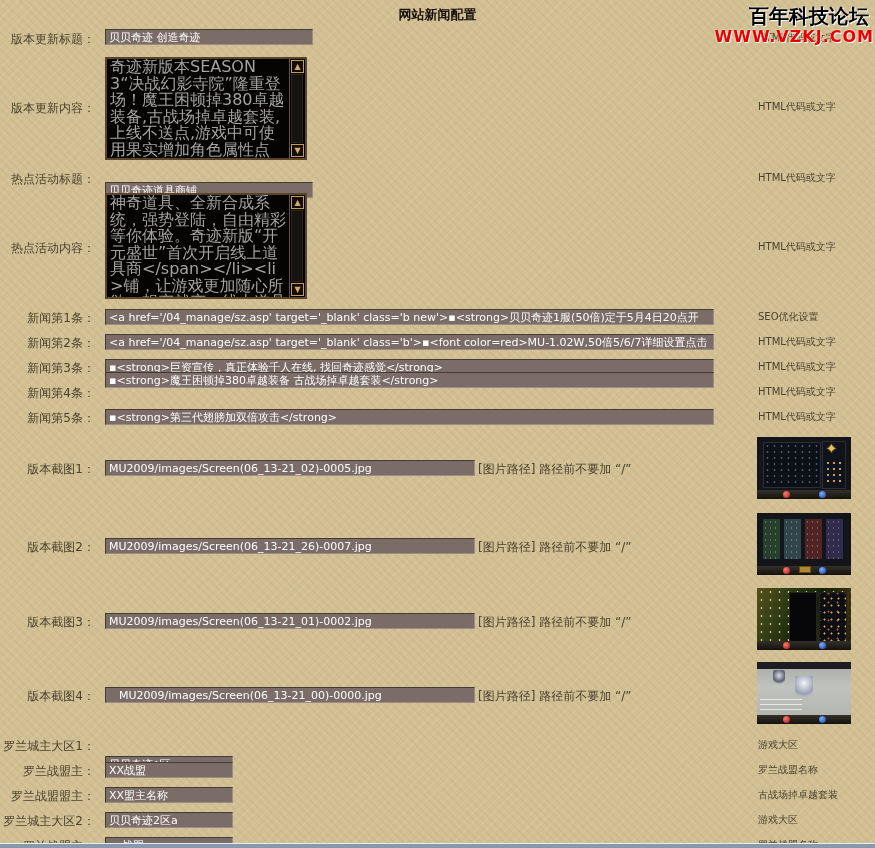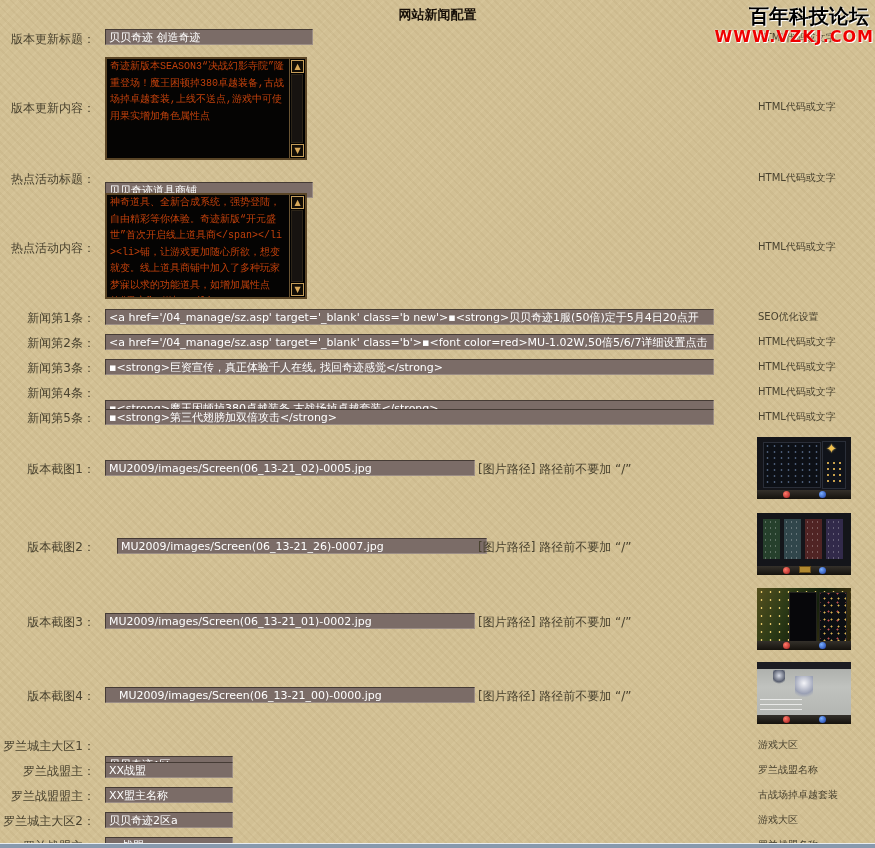--- a/index.html
+++ b/index.html
@@ -17,22 +17,22 @@
   .wm2{position:absolute;top:27px;right:1px;font-size:16px;font-weight:bold;color:#ef0000;letter-spacing:1px;
        text-shadow:0 0 2px #fff,1px 1px 0 #fff;z-index:6;white-space:nowrap;}
   .lbl{position:absolute;left:0;width:95px;text-align:right;font-size:12px;color:#49422f;white-space:nowrap;z-index:2;}
   .hint{position:absolute;left:758px;font-size:10px;color:#49422f;white-space:nowrap;z-index:2;}
   .hint2{position:absolute;left:478px;font-size:12px;color:#49422f;white-space:nowrap;z-index:2;}
   .ti{position:absolute;left:105px;height:16px;box-sizing:border-box;background:#7b6c67;
       border:1px solid;border-color:#453b35 #9b8d85 #9b8d85 #453b35;color:#ffffff;font-size:11px;
       padding:0 3px;font-family:"DejaVu Sans",sans-serif;white-space:nowrap;overflow:hidden;}
   .w200{width:208px}.w609{width:609px}.w365{width:370px}.w128{width:128px}
   .ta{position:absolute;left:105px;width:202px;background:#050403;border:2px solid #5a4526;box-sizing:border-box;}
-  .ta-text{position:absolute;left:3px;top:0;right:18px;bottom:0;color:#c2410c;font-size:10px;line-height:16.5px;
-           overflow:hidden;word-break:break-all;font-family:Liberation Mono, monospace;}
+  .ta-text{position:absolute;left:3px;top:0;right:18px;bottom:0;color:#a3a3a3;font-size:16px;line-height:16.5px;
+           overflow:hidden;word-break:break-all;}
   .ta-sb{position:absolute;top:0;bottom:0;right:0;width:15px;background:#000;border-left:1px solid #6a5432;}
   .ta-thumb{position:absolute;left:1px;top:15px;bottom:15px;width:12px;background:#171310;border:1px solid #2c2418;box-sizing:border-box;}
   .sb-btn{position:absolute;left:1px;width:13px;height:13px;background:#120d06;border:1px solid #c49c58;
           box-sizing:border-box;color:#d8a858;font-size:8px;line-height:11px;text-align:center;cursor:default;}
   .sb-up{top:1px}.sb-down{bottom:1px}
   .thumb{position:absolute;left:757px;width:94px;height:62px;background:#14151a;overflow:hidden;}
   .tbar{position:absolute;left:0;right:0;bottom:0;height:9px;background:linear-gradient(#34302a,#15120d);}
   .orb{position:absolute;bottom:1px;width:7px;height:7px;border-radius:50%;}
   .orb-red{background:radial-gradient(circle at 35% 35%, #ff7a6a, #a01818);left:26px;}
   .orb-blue{background:radial-gradient(circle at 35% 35%, #7ab0ff, #1838a0);left:62px;}
@@ -105,33 +105,33 @@
 
 <span class="lbl" style="top:335px">新闻第2条：</span>
 <input class="ti w609" style="top: 334px;" value="&lt;a href='/04_manage/sz.asp' target='_blank' class='b'&gt;▪&lt;font color=red&gt;MU-1.02W,50倍5/6/7详细设置点击">
 <span class="hint" style="top:335px">HTML代码或文字</span>
 
 <span class="lbl" style="top:360px">新闻第3条：</span>
 <input class="ti w609" style="top: 359px;" value="▪&lt;strong&gt;巨资宣传，真正体验千人在线, 找回奇迹感觉&lt;/strong&gt;">
 <span class="hint" style="top:360px">HTML代码或文字</span>
 
 <span class="lbl" style="top:385px">新闻第4条：</span>
-<input class="ti w609" style="top: 400px;" value="▪&lt;strong&gt;魔王困顿掉380卓越装备 古战场掉卓越套装&lt;/strong&gt;">
+<input class="ti w609" style="top: 372px;" value="▪&lt;strong&gt;魔王困顿掉380卓越装备 古战场掉卓越套装&lt;/strong&gt;">
 <span class="hint" style="top:385px">HTML代码或文字</span>
 
 <span class="lbl" style="top:410px">新闻第5条：</span>
 <input class="ti w609" style="top: 409px;" value="▪&lt;strong&gt;第三代翅膀加双倍攻击&lt;/strong&gt;">
 <span class="hint" style="top:410px">HTML代码或文字</span>
 
 <span class="lbl" style="top:461px">版本截图1：</span>
 <input class="ti w365" style="top: 460px;" value="MU2009/images/Screen(06_13-21_02)-0005.jpg">
 <span class="hint2" style="top:461px">[图片路径] 路径前不要加 “/”</span>
 
 <span class="lbl" style="top:539px">版本截图2：</span>
-<input class="ti w365" style="top: 538px; margin-left: 12px;" value="MU2009/images/Screen(06_13-21_26)-0007.jpg">
+<input class="ti w365" style="top: 538px;" value="MU2009/images/Screen(06_13-21_26)-0007.jpg">
 <span class="hint2" style="top:539px">[图片路径] 路径前不要加 “/”</span>
 
 <span class="lbl" style="top:614px">版本截图3：</span>
 <input class="ti w365" style="top: 613px;" value="MU2009/images/Screen(06_13-21_01)-0002.jpg">
 <span class="hint2" style="top:614px">[图片路径] 路径前不要加 “/”</span>
 
 <span class="lbl" style="top:688px">版本截图4：</span>
 <input class="ti w365" style="top: 687px; padding-left: 13px;" value="MU2009/images/Screen(06_13-21_00)-0000.jpg">
 <span class="hint2" style="top:688px">[图片路径] 路径前不要加 “/”</span>
 

